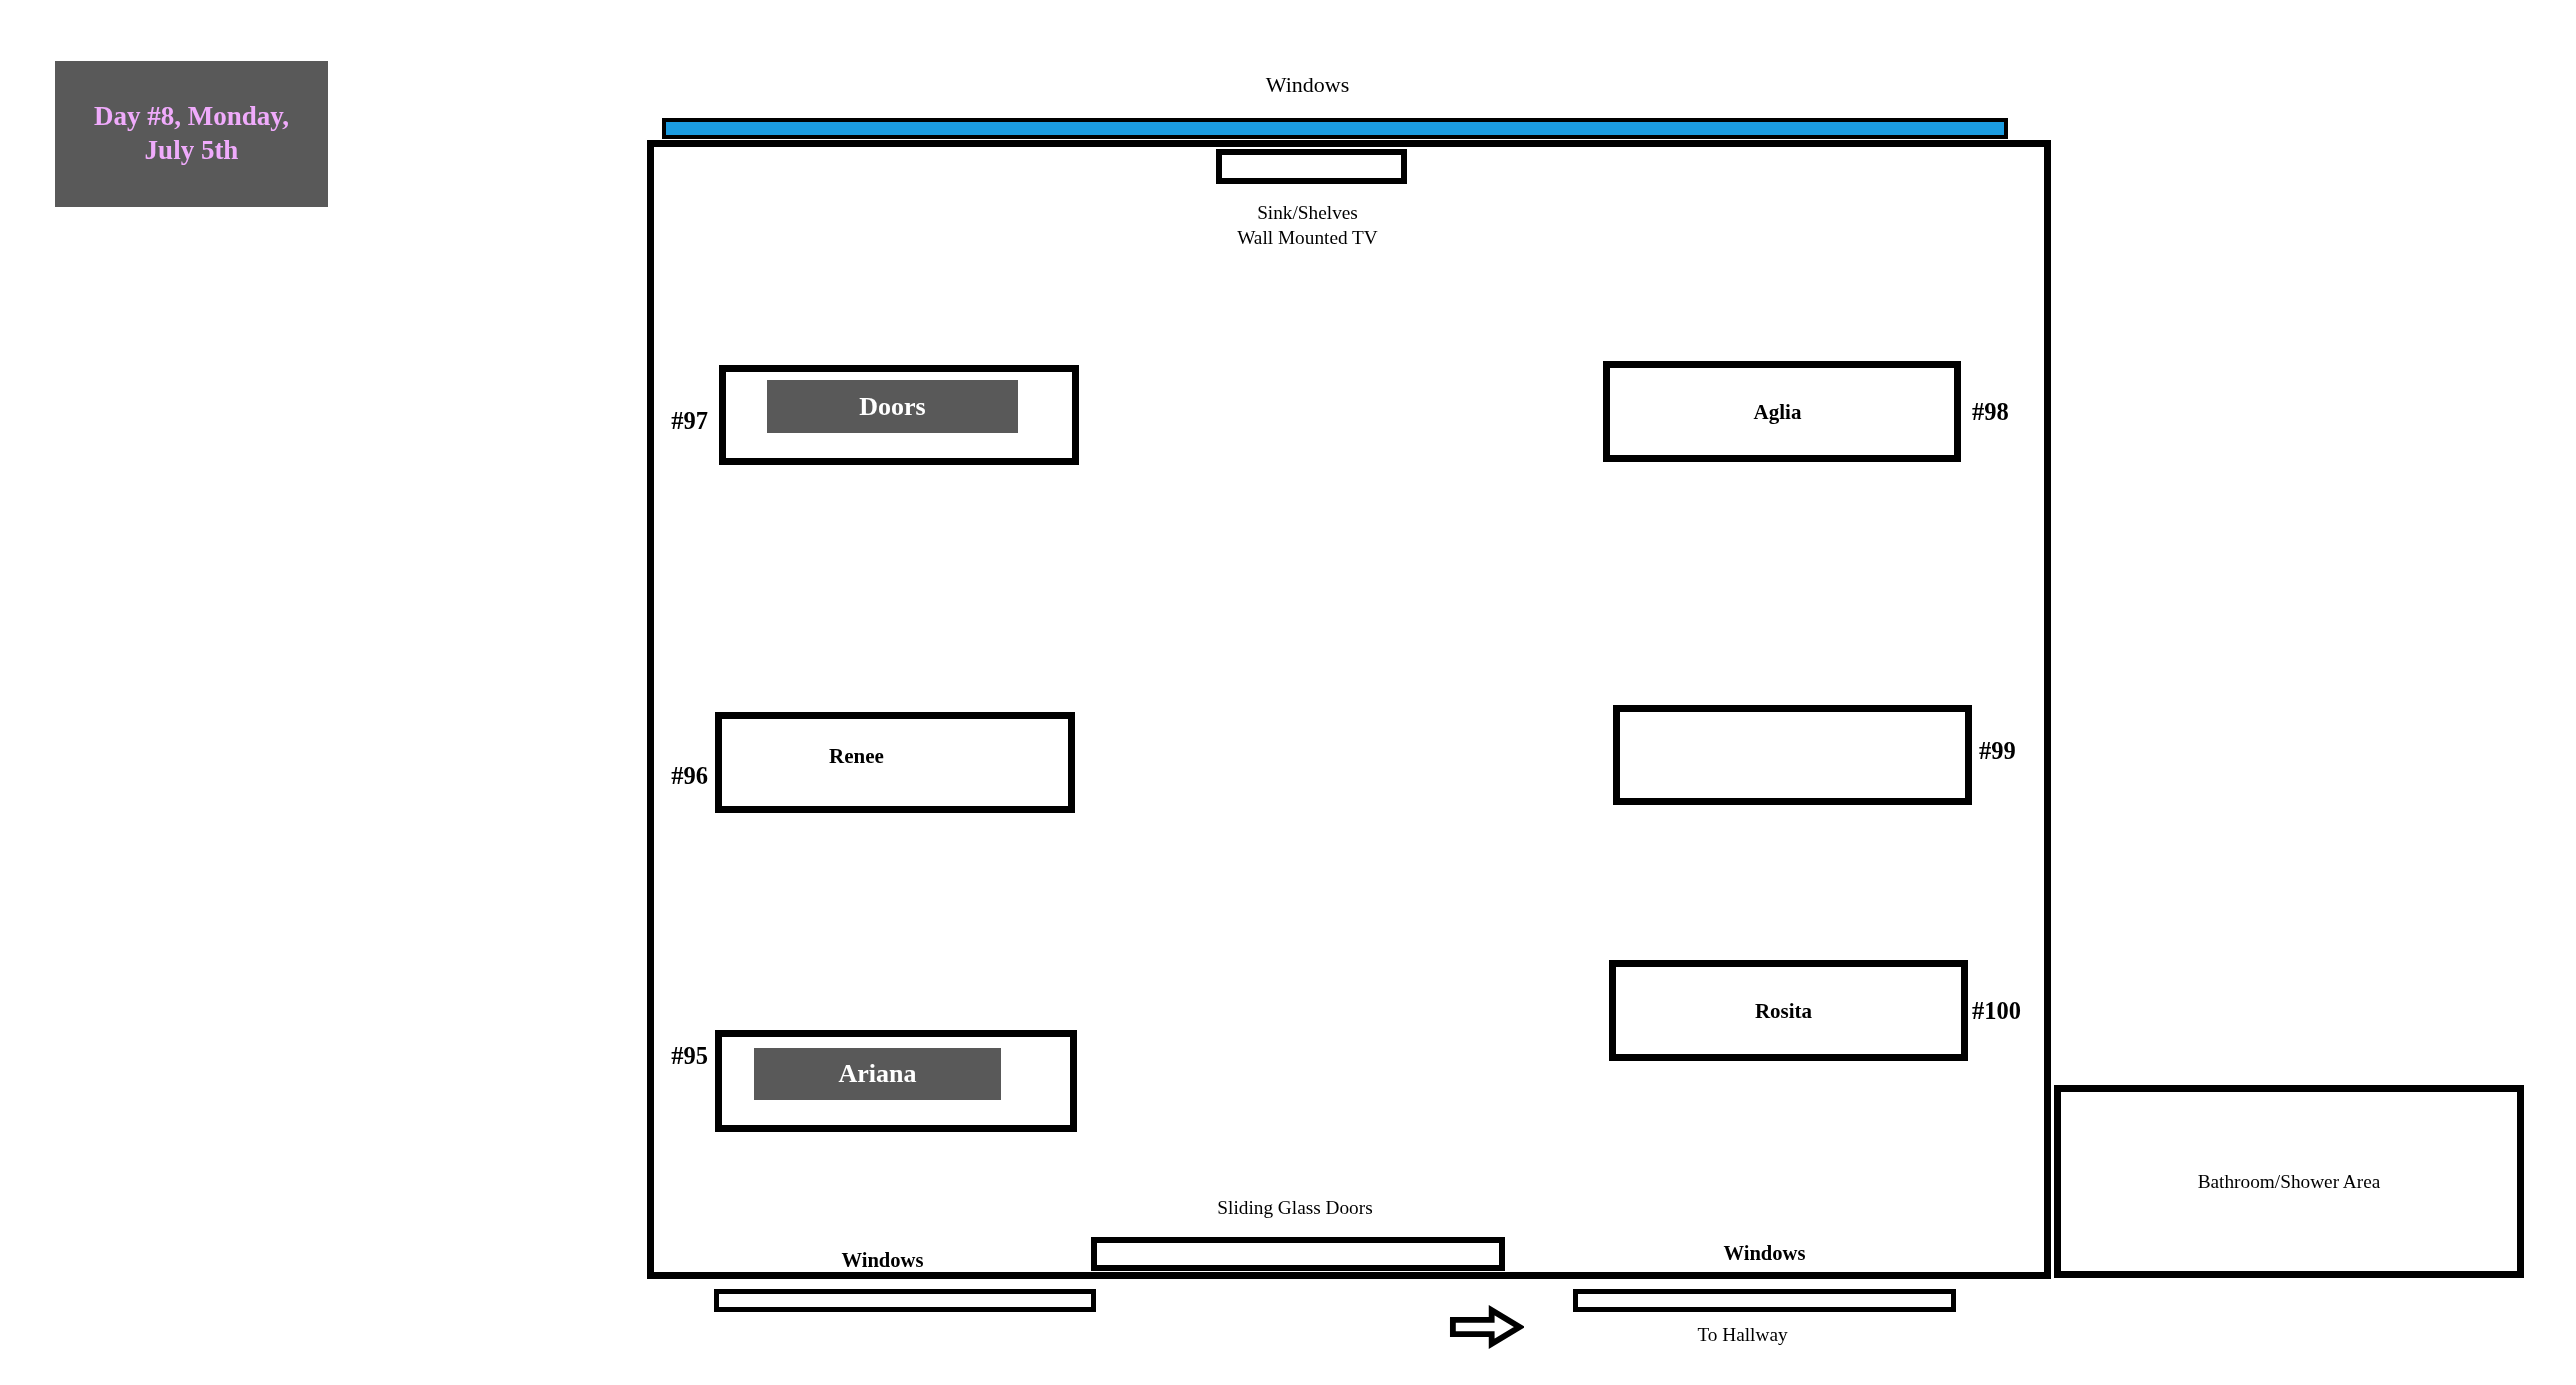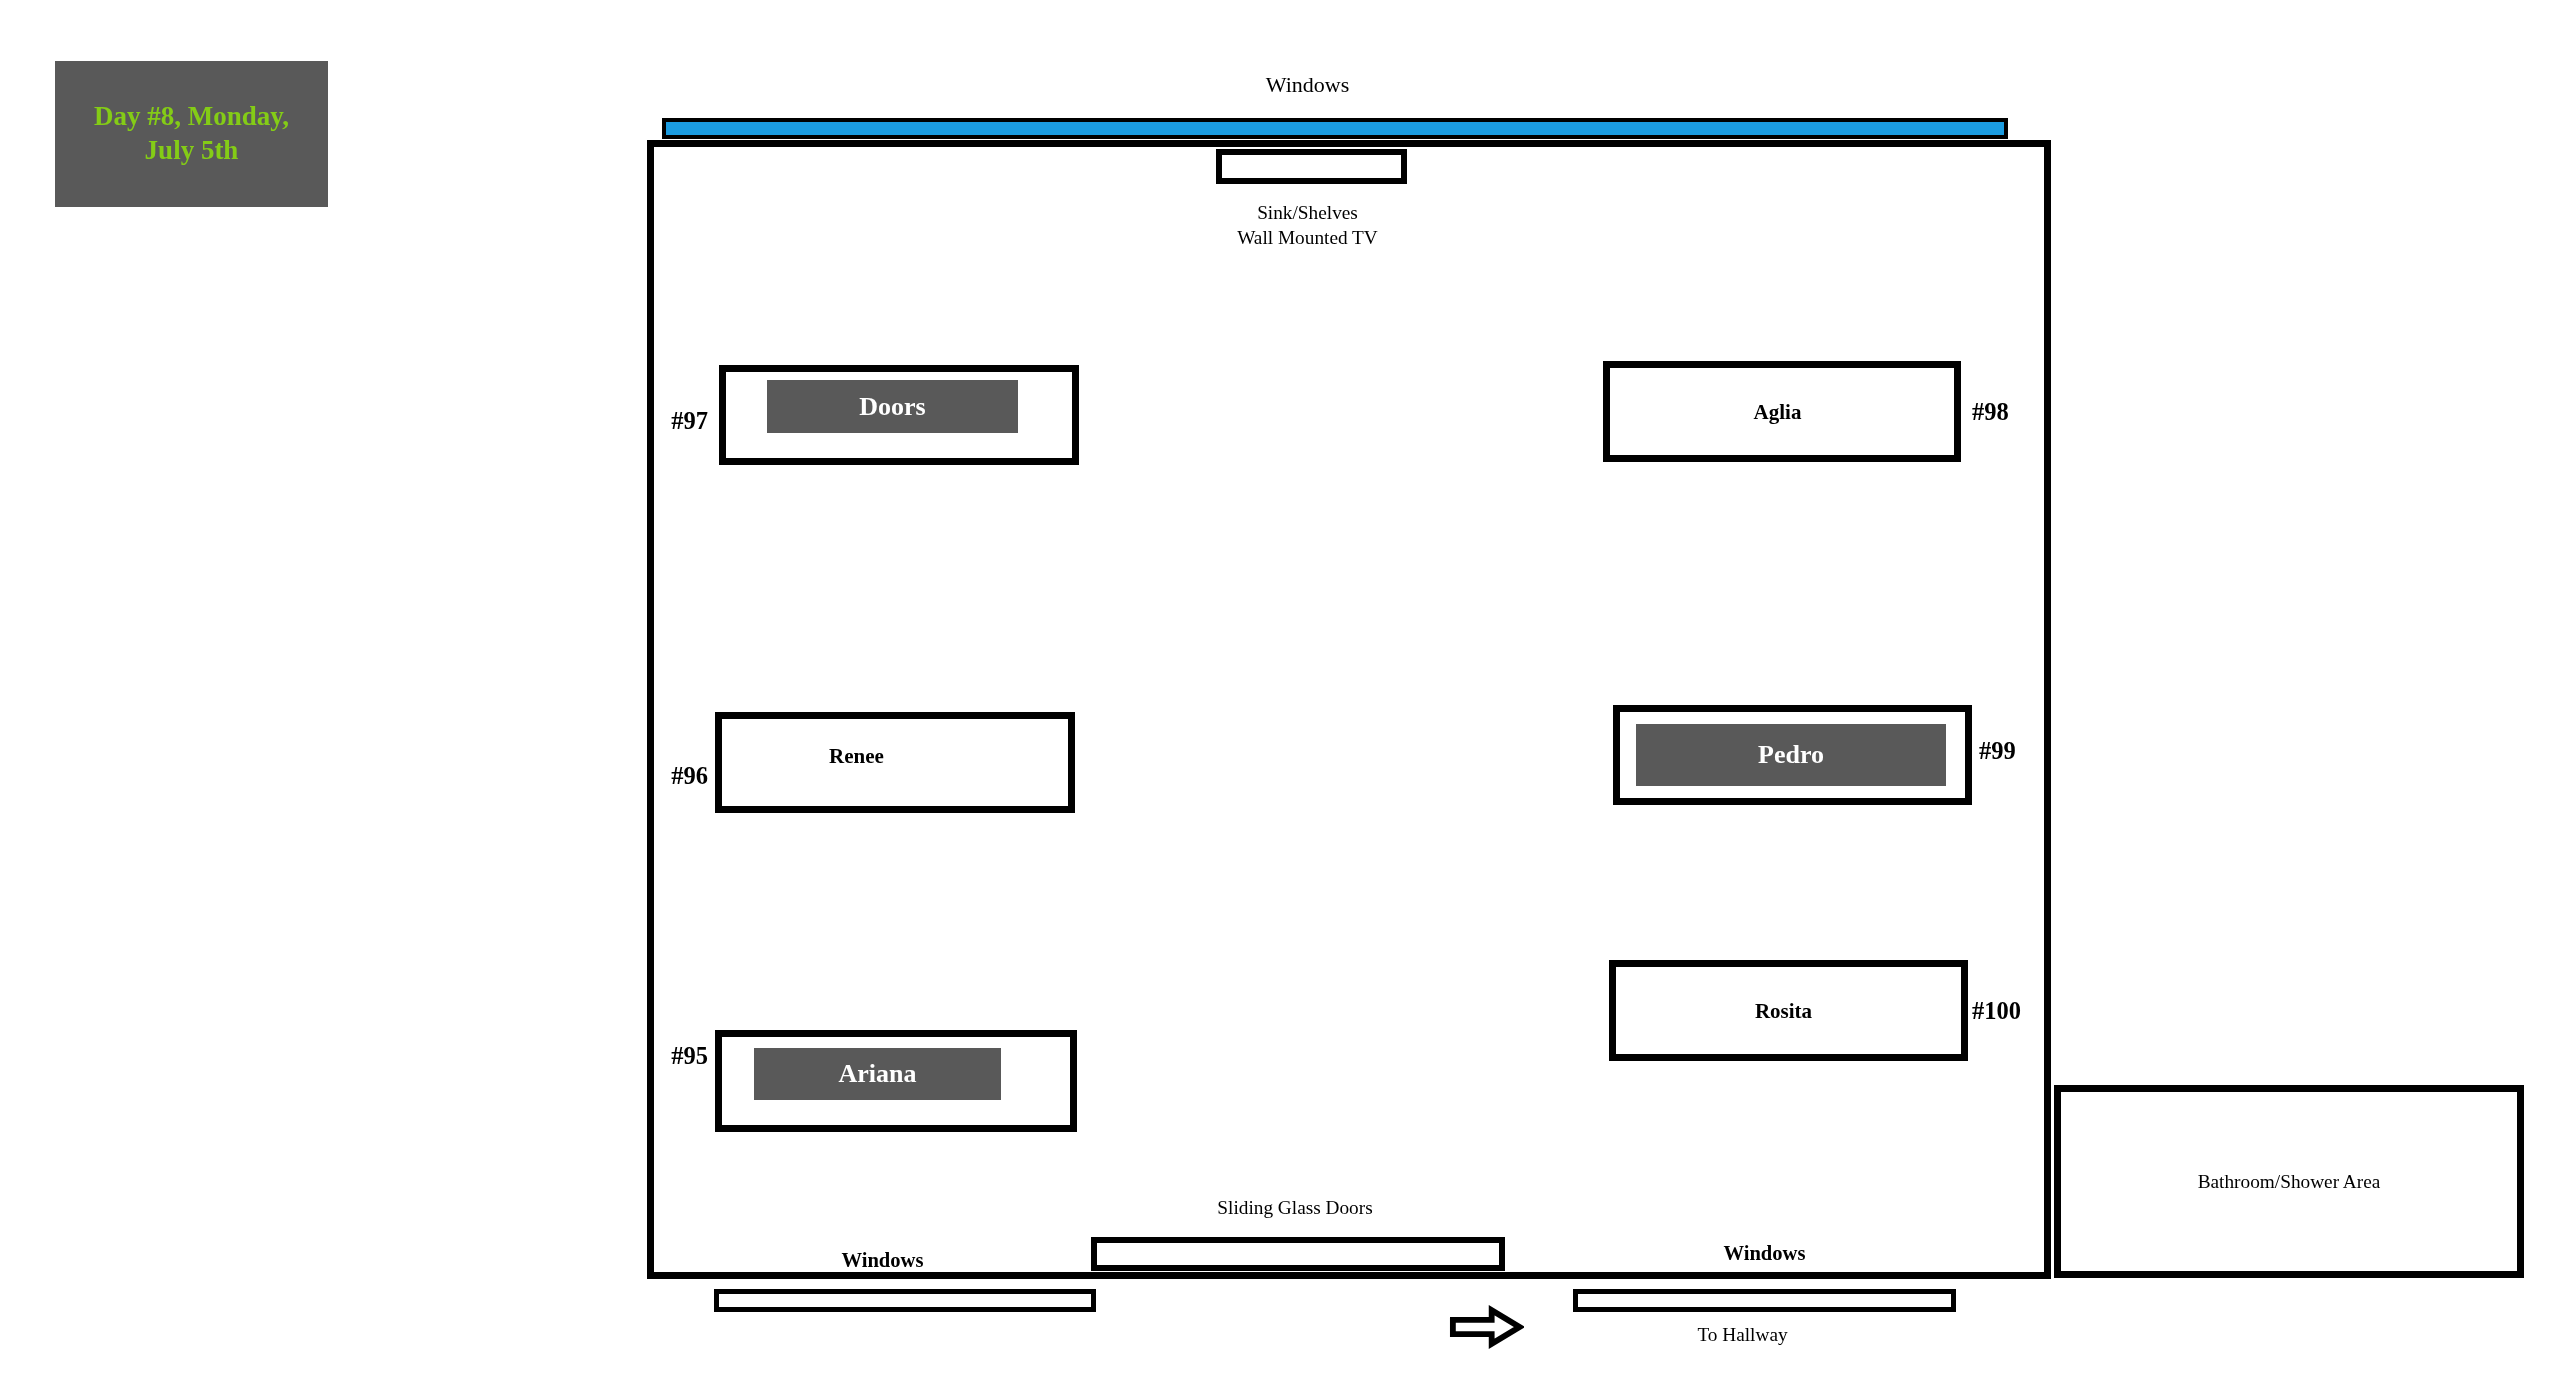--- a/index.html
+++ b/index.html
@@ -14,21 +14,21 @@
     background: #ffffff;
     font-family: "Liberation Serif", "DejaVu Serif", serif;
     color: #000000;
     overflow: hidden;
   }
   .abs { position: absolute; box-sizing: border-box; }
 
   
   .title-card {
     background: #595959;
-    color: #84cc16;
+    color: #f0abfc;
     font-weight: bold;
     font-size: 27px;
     line-height: 1.25;
     display: flex;
     flex-direction: column;
     align-items: center;
     justify-content: center;
     text-align: center;
   }
 
@@ -131,21 +131,20 @@
 
   <div class="abs bed-number right-align" style="left:647px; top:1034px; width:61px; height:28px;margin-top:8px;">#95</div>
   <div class="abs bed" style="left:715px; top:1030px; width:362px; height:102px;"></div>
   <div class="abs name-highlight" style="left:754px; top:1048px; width:247px; height:52px;">Ariana</div>
 
   <div class="abs bed" style="left:1603px; top:361px; width:358px; height:101px;"></div>
   <div class="abs name-plain" style="left:1681px; top:393px; width:193px; height:39px;">Aglia</div>
   <div class="abs bed-number left-align" style="left:1972px; top:398px; width:74px; height:28px;">#98</div>
 
   <div class="abs bed" style="left:1613px; top:705px; width:359px; height:100px;"></div>
-  <div class="abs name-highlight" style="left:1636px; top:724px; width:310px; height:62px;">Pedro</div>
   <div class="abs bed-number left-align" style="left:1979px; top:737px; width:74px; height:28px;">#99</div>
 
   <div class="abs bed" style="left:1609px; top:960px; width:359px; height:101px;"></div>
   <div class="abs name-plain" style="left:1687px; top:992px; width:193px; height:39px;">Rosita</div>
   <div class="abs bed-number left-align" style="left:1972px; top:997px; width:90px; height:28px;">#100</div>
 
   <div class="abs bathroom" style="left:2054px; top:1085px; width:470px; height:193px;">
     <span>Bathroom/Shower Area</span>
   </div>
 

